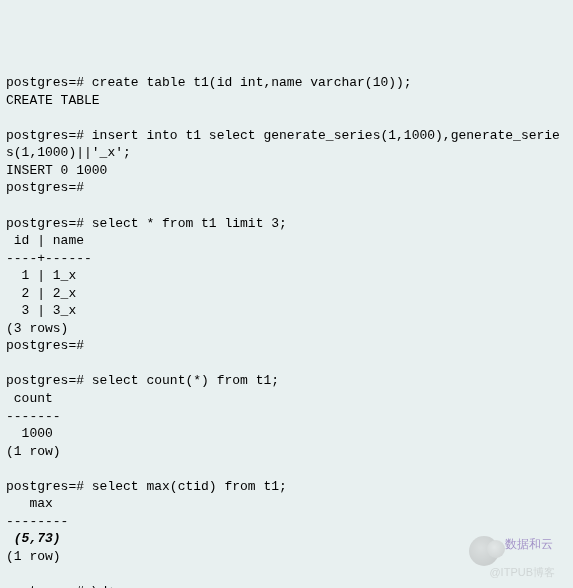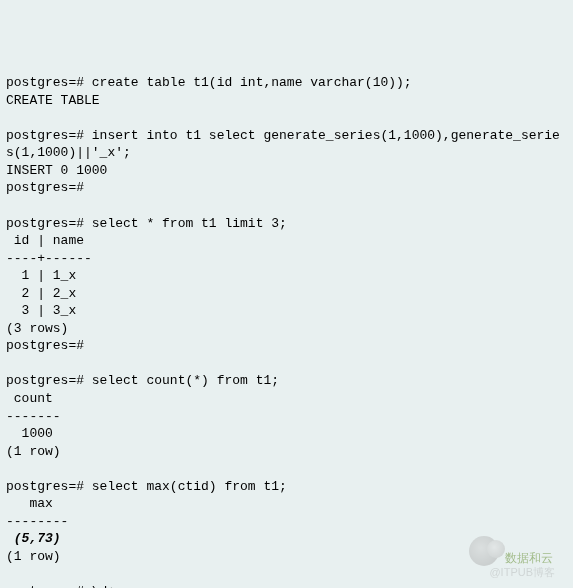--- a/index.html
+++ b/index.html
@@ -25,23 +25,23 @@
     }
     .bold {
       font-weight: bold;
       font-style: italic;
     }
     .watermark {
       position: absolute;
       bottom: 22px;
       right: 20px;
       display: flex;
-      align-items: flex-end;
+      align-items: flex-start;
       opacity: 0.45;
-      color: #4d7c0f;
+      color: #4c1d95;
       font-family: sans-serif;
       font-size: 12px;
     }
     .watermark .circle {
       width: 30px;
       height: 30px;
       border-radius: 50%;
       background: radial-gradient(circle at 40% 40%, #ccc, #999);
       margin-right: 6px;
       position: relative;

